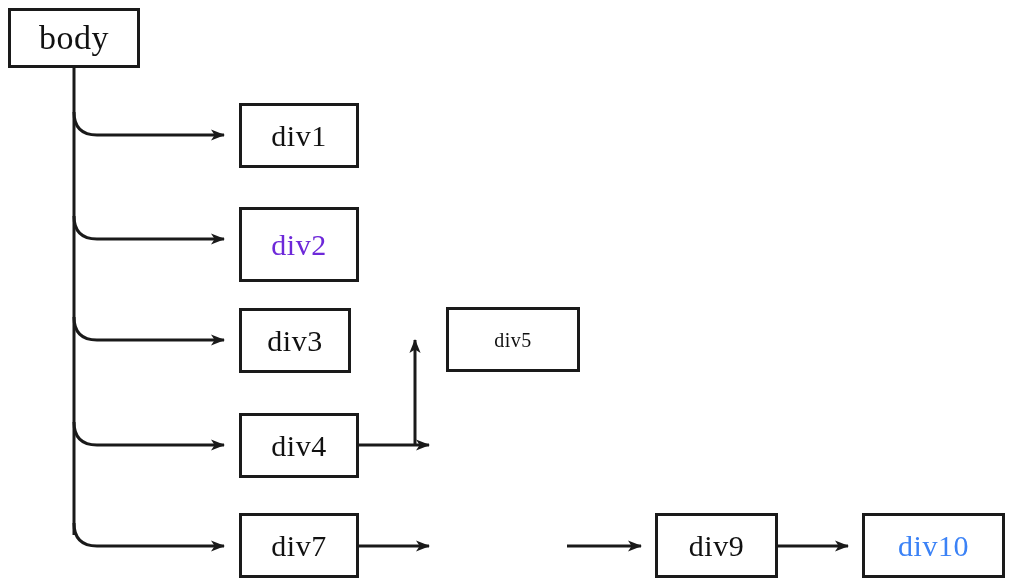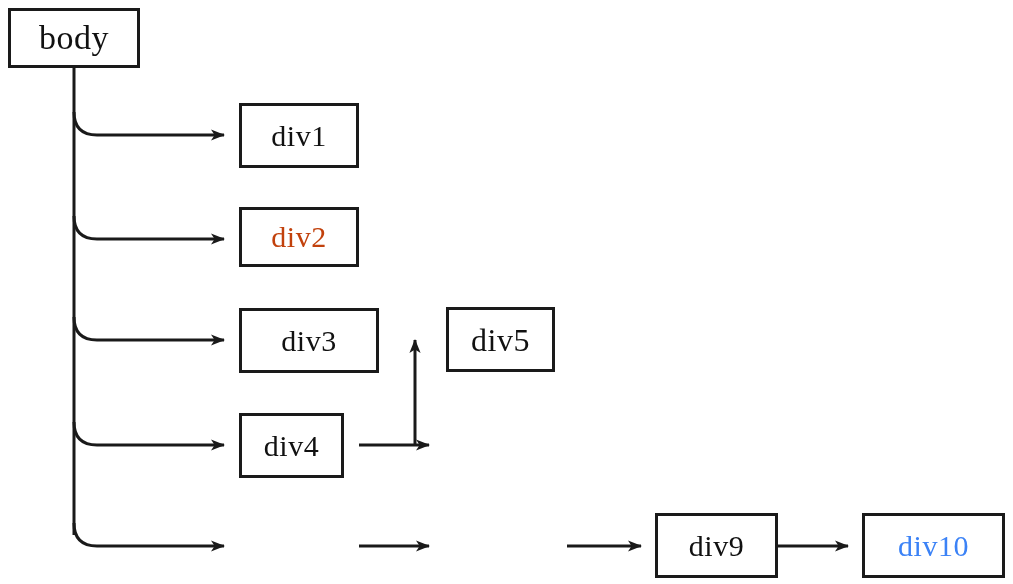--- a/index.html
+++ b/index.html
@@ -83,31 +83,34 @@
 
     <path d="M778,546 L848,546" fill="none" stroke="#1a1a1a" stroke-width="3" marker-end="url(#arrowhead)"></path>
   </svg>
 
   <div class="node-box" style="left: 8px; top: 8px; width: 132px; height: 60px; font-size: 34px; border-color: rgb(26, 26, 26); color: rgb(17, 17, 17);">
     <span class="node-label">body</span>
   </div>
   <div class="node-box" style="left: 239px; top: 103px; width: 120px; height: 65px; font-size: 30px; border-color: rgb(26, 26, 26); color: rgb(17, 17, 17);">
     <span class="node-label">div1</span>
   </div>
-  <div class="node-box" style="left: 239px; top: 207px; width: 120px; height: 60px; font-size: 30px; border-color: rgb(26, 26, 26); color: #c2410c; text-align: center;">
+  <div class="node-box" style="left: 239px; top: 207px; width: 120px; height: 75px; font-size: 30px; border-color: rgb(26, 26, 26); color: #6d28d9; text-align: center;">
     <span class="node-label">div2</span>
   </div>
-  <div class="node-box" style="left: 239px; top: 308px; width: 140px; height: 65px; font-size: 30px; border-color: rgb(26, 26, 26); color: rgb(17, 17, 17);">
+  <div class="node-box" style="left: 239px; top: 308px; width: 112px; height: 65px; font-size: 30px; border-color: rgb(26, 26, 26); color: rgb(17, 17, 17);">
     <span class="node-label">div3</span>
   </div>
-  <div class="node-box" style="left: 239px; top: 413px; width: 105px; height: 65px; font-size: 30px; border-color: rgb(26, 26, 26); color: rgb(17, 17, 17);">
+  <div class="node-box" style="left: 239px; top: 413px; width: 120px; height: 65px; font-size: 30px; border-color: rgb(26, 26, 26); color: rgb(17, 17, 17);">
     <span class="node-label">div4</span>
   </div>
-  <div class="node-box" style="left: 446px; top: 307px; width: 109px; height: 65px; font-size: 32px; border-color: rgb(26, 26, 26); color: rgb(17, 17, 17);">
+  <div class="node-box" style="left: 446px; top: 307px; width: 134px; height: 65px; font-size: 20px; border-color: rgb(26, 26, 26); color: rgb(17, 17, 17);">
     <span class="node-label">div5</span>
+  </div>
+  <div class="node-box" style="left: 239px; top: 513px; width: 120px; height: 65px; font-size: 30px; border-color: rgb(26, 26, 26); color: rgb(17, 17, 17);">
+    <span class="node-label">div7</span>
   </div>
   <div class="node-box" style="left: 655px; top: 513px; width: 123px; height: 65px; font-size: 30px; border-color: rgb(26, 26, 26); color: rgb(17, 17, 17);">
     <span class="node-label">div9</span>
   </div>
   <div class="node-box" style="left: 862px; top: 513px; width: 143px; height: 65px; font-size: 30px; border-color: rgb(26, 26, 26); color: #3b82f6;">
     <span class="node-label">div10</span>
   </div>
 
 
 </div>

